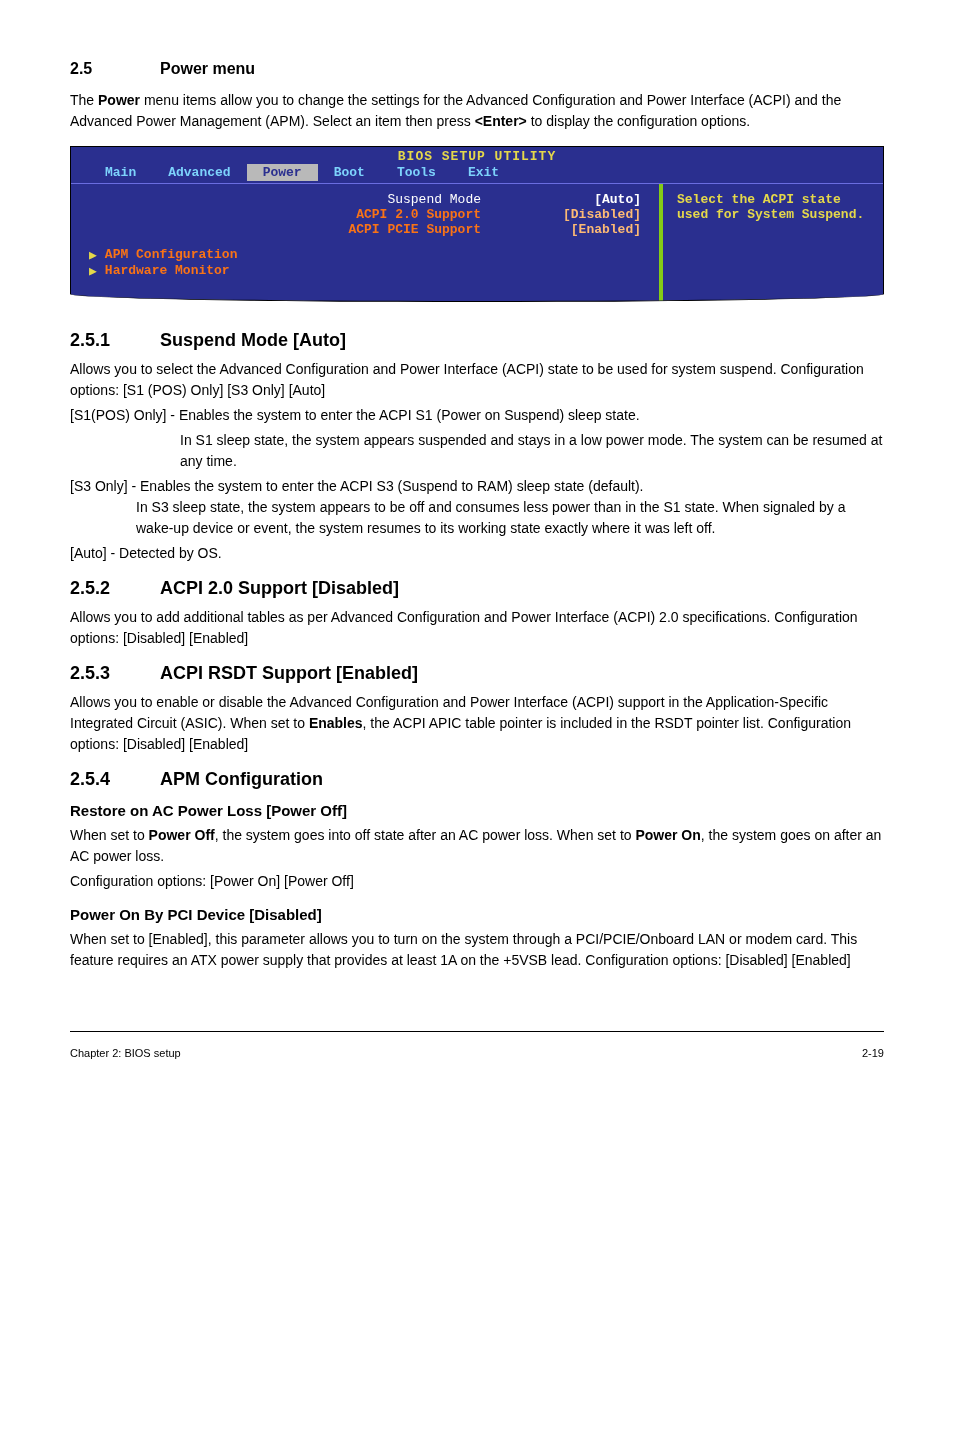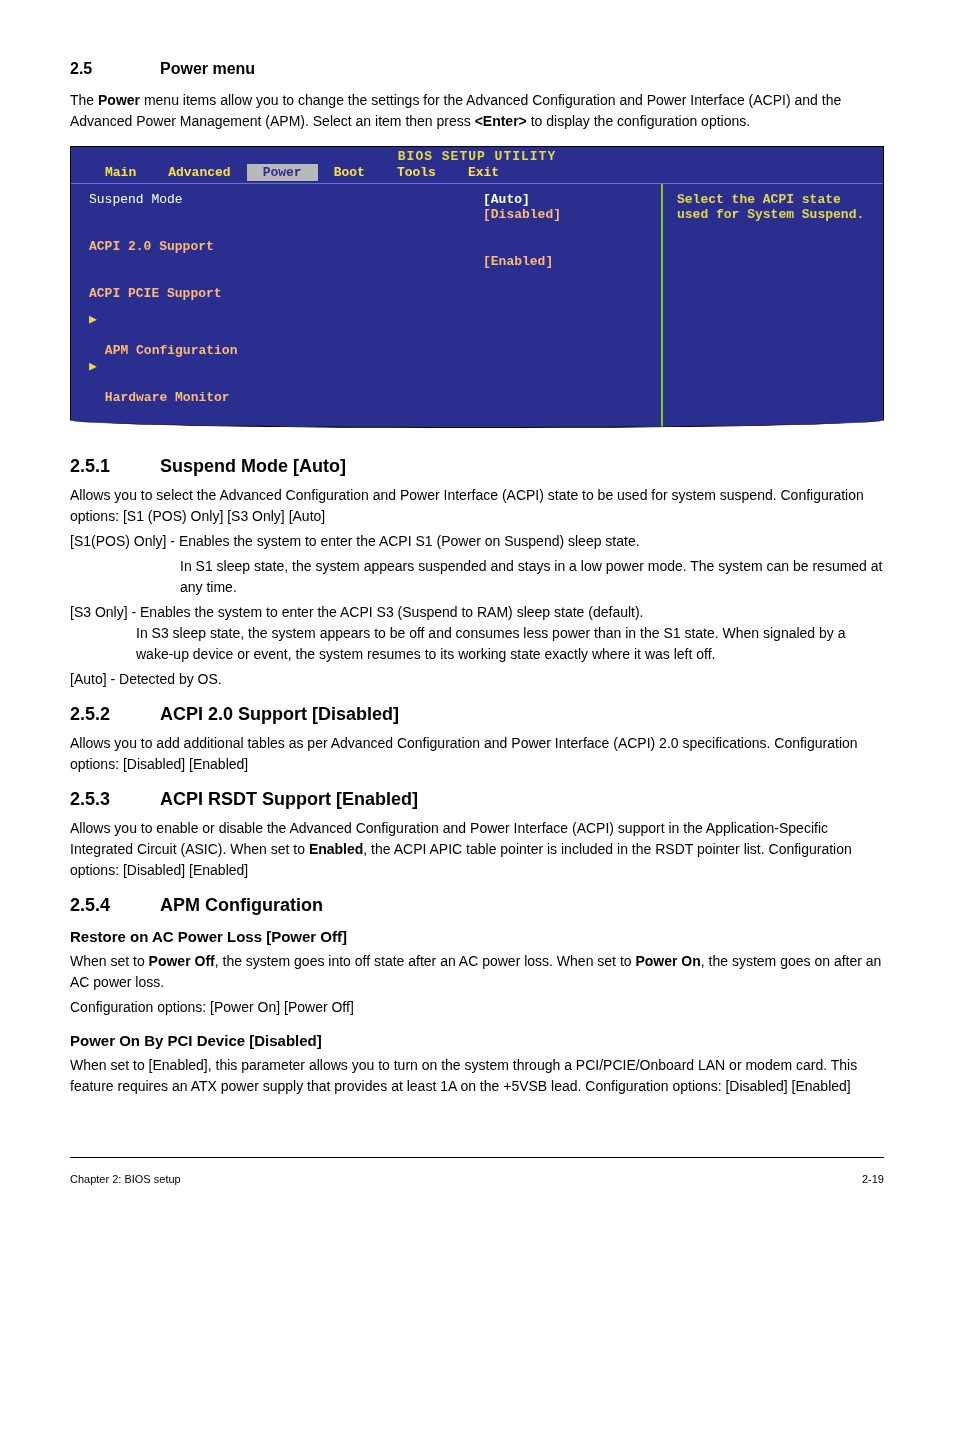--- a/index.html
+++ b/index.html
@@ -46,43 +46,44 @@
     .bios-header-title {
       color: #e5d84a;
       font-weight: bold;
       letter-spacing: 1px;
     }
     .bios-tabs {
       display: flex;
       padding: 0 18px 2px 18px;
     }
     .bios-tab {
-      color: #fde047;
+      color: #7dd3fc;
       font-weight: bold;
       padding: 1px 16px;
     }
     .bios-tab.active {
       background: #b9b9b9;
       color: #2a2f8f;
     }
     .bios-body {
       display: flex;
       border-top: 1px solid #6a6de0;
     }
     .bios-left {
       flex: 1;
       padding: 8px 18px 22px 18px;
-      border-right: 2px solid #84cc16;
+      border-right: 4px solid #84cc16;
+      text-align: right;
     }
     .bios-row { display: flex; }
     .bios-key { flex: 1; }
     .bios-val { width: 160px; color: #fdba74; font-weight: bold; }
     .bios-sel-key { color: #ffffff; }
     .bios-sel-val { color: #ffffff; font-weight: bold; }
-    .bios-link { color: #fdba74; font-weight: bold; margin-top: 32px; }
+    .bios-link { color: #f97316; font-weight: bold; }
     .bios-right {
       width: 220px;
       padding: 8px 14px 22px 14px;
       color: #e5d84a;
       font-weight: bold;
     }
     .bios-arrow { color: #e5d84a; font-weight: bold; padding-right: 8px; }
 
     .sub-heading {
       font-size: 18px;
@@ -190,21 +191,21 @@
 
 <div class="sub-heading">
   <span class="num">2.5.2</span><span>ACPI 2.0 Support [Disabled]</span>
 </div>
 <div class="body-text">Allows you to add additional tables as per Advanced Configuration and Power Interface (ACPI) 2.0 specifications. Configuration options: [Disabled] [Enabled]</div>
 
 <div class="sub-heading">
   <span class="num">2.5.3</span><span>ACPI RSDT Support [Enabled]</span>
 </div>
 <div class="body-text">
-  Allows you to enable or disable the Advanced Configuration and Power Interface (ACPI) support in the Application-Specific Integrated Circuit (ASIC). When set to <b>Enabled</b>, the ACPI APIC table pointer is included in the RSDT pointer list. Configuration options: [Disabled] [Enabled]
+  Allows you to enable or disable the Advanced Configuration and Power Interface (ACPI) support in the Application-Specific Integrated Circuit (ASIC). When set to <b>Enables</b>, the ACPI APIC table pointer is included in the RSDT pointer list. Configuration options: [Disabled] [Enabled]
 </div>
 
 <div class="sub-heading">
   <span class="num">2.5.4</span><span>APM Configuration</span>
 </div>
 
 <div class="h4">Restore on AC Power Loss [Power Off]</div>
 <div class="body-text-tight">
   When set to <b>Power Off</b>, the system goes into off state after an AC power loss. When set to <b>Power On</b>, the system goes on after an AC power loss.
 </div>

